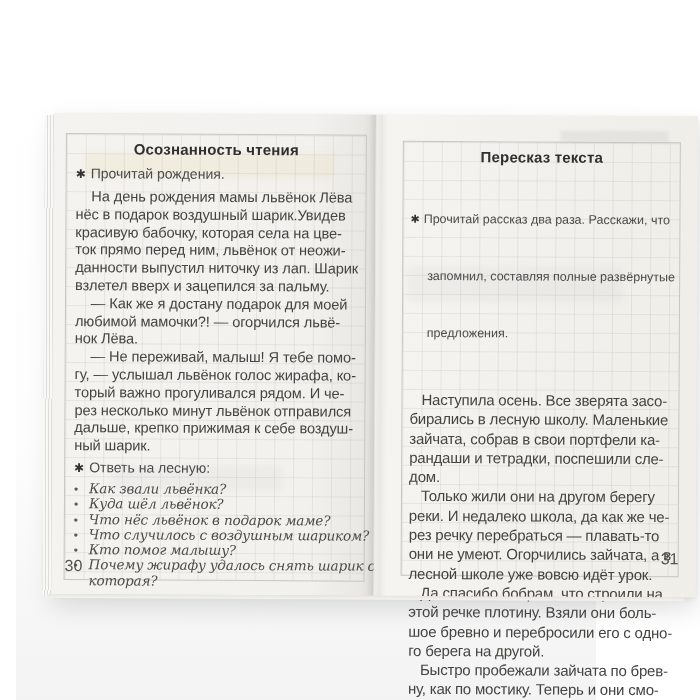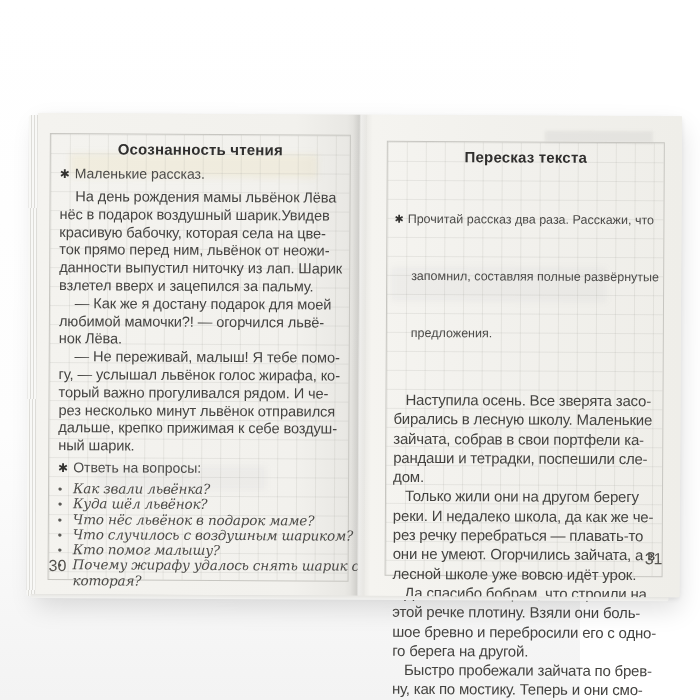--- a/index.html
+++ b/index.html
@@ -4,20 +4,21 @@
 <style>
   html, body { margin: 0; padding: 0; }
   body {
     width: 700px; height: 700px; overflow: hidden;
     font-family: "Liberation Sans", sans-serif;
     background: #ffffff;
   }
   .photo {
     position: relative; width: 580px; height: 700px;
     background: linear-gradient(180deg, #ffffff 0%, #fdfdfd 62%, #f3f3f3 100%);
+    margin-left: 16px;
   }
   
   .book {
     position: absolute; left: 38px; top: 113px; width: 644px; height: 481px;
     background: #f1f0ec;
     transform: rotate(0.3deg); transform-origin: top left;
     border-radius: 2px;
     box-shadow: 0 12px 26px rgba(0,0,0,0.13), 0 2px 5px rgba(0,0,0,0.08);
   }
   
@@ -122,41 +123,41 @@
 <div class="photo">
   <div class="book">
 
     <div class="page page-left">
       <div class="ghost ghost-yellow"></div>
       <div class="ghost ghost-gray-c"></div>
 
       <div class="frame frame-left">
         <div class="title">Осознанность чтения</div>
 
-        <div class="instr"><span class="star">✱</span><span>Маленькие рассказ.</span></div>
+        <div class="instr"><span class="star">✱</span><span>Прочитай рождения.</span></div>
 
         <div class="story story-left">
             <div class="line">    На день рождения мамы львёнок Лёва</div>
             <div class="line">нёс в подарок воздушный шарик.Увидев</div>
             <div class="line">красивую бабочку, которая села на цве-</div>
             <div class="line">ток прямо перед ним, львёнок от неожи-</div>
             <div class="line">данности выпустил ниточку из лап. Шарик</div>
             <div class="line">взлетел вверх и зацепился за пальму.</div>
             <div class="line">    — Как же я достану подарок для моей</div>
             <div class="line">любимой мамочки?! — огорчился львё-</div>
             <div class="line">нок Лёва.</div>
             <div class="line">    — Не переживай, малыш! Я тебе помо-</div>
             <div class="line">гу, — услышал львёнок голос жирафа, ко-</div>
             <div class="line">торый важно прогуливался рядом. И че-</div>
             <div class="line">рез несколько минут львёнок отправился</div>
             <div class="line">дальше, крепко прижимая к себе воздуш-</div>
             <div class="line">ный шарик.</div>
           </div>
 
-        <div class="instr qheader"><span class="star">✱</span><span>Ответь на вопросы:</span></div>
+        <div class="instr qheader"><span class="star">✱</span><span>Ответь на лесную:</span></div>
 
         <div class="questions">
             <div class="q-row">
             <span class="q-bullet">•</span>
             <span class="q-text">Как звали львёнка?</span>
           </div>
             <div class="q-row">
             <span class="q-bullet">•</span>
             <span class="q-text">Куда шёл львёнок?</span>
           </div>

